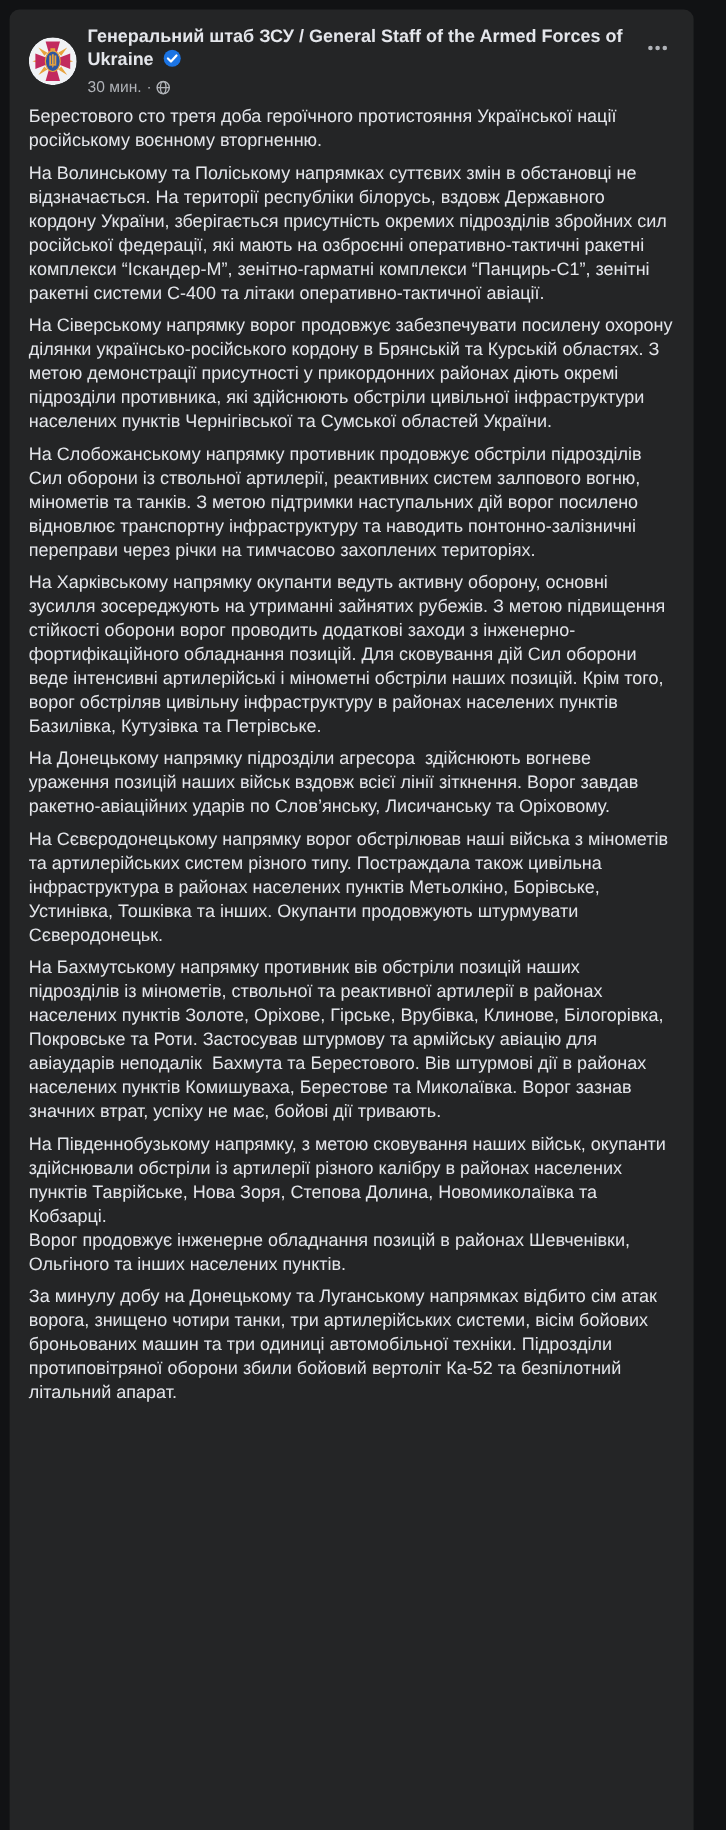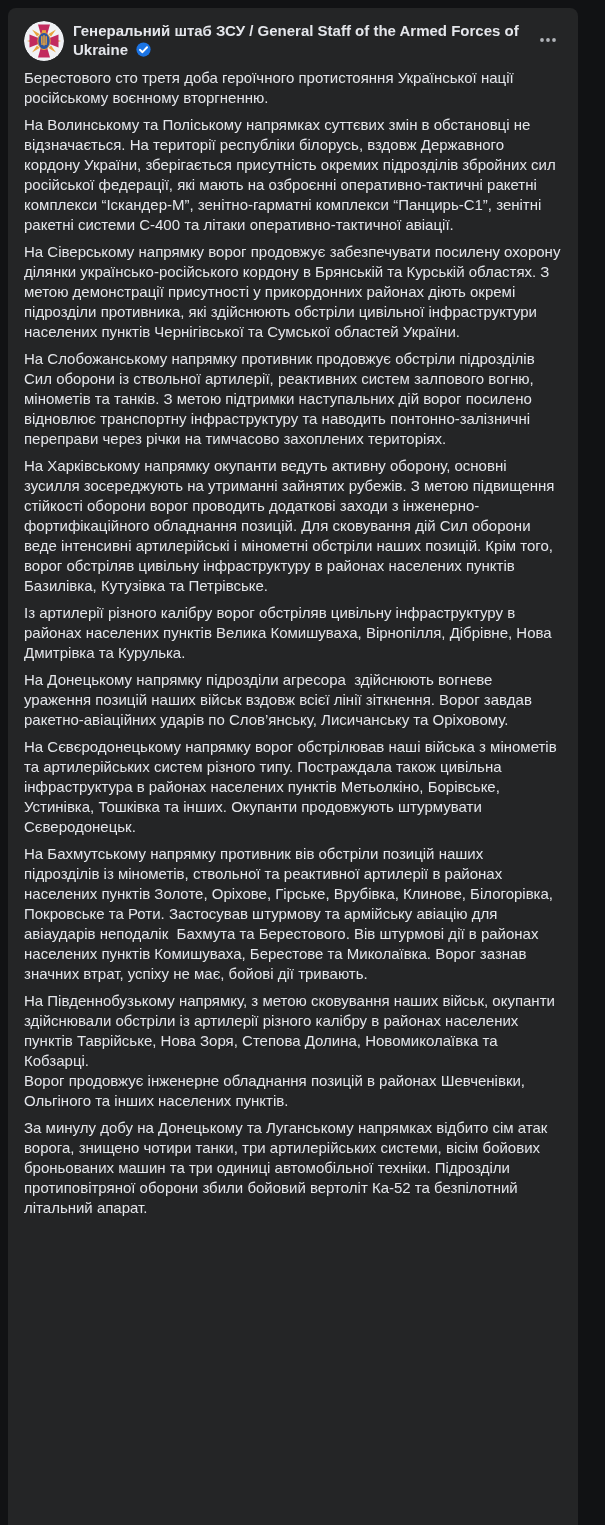--- a/index.html
+++ b/index.html
@@ -102,39 +102,49 @@
       <div class="head-text">
         <div class="page-name">
           <span>Генеральний штаб ЗСУ / General Staff of the Armed Forces of Ukraine</span>
           <span class="badge">
             <svg width="15" height="15" viewBox="0 0 16 16">
               <circle cx="8" cy="8" r="7.6" fill="#1b74e4"></circle>
               <path d="M4.2 8.3 L6.9 10.9 L11.8 5.6" fill="none" stroke="#ffffff" stroke-width="2" stroke-linecap="round" stroke-linejoin="round"></path>
             </svg>
           </span>
         </div>
+        <div class="meta">
+          <span class="ts">30 мин.</span>
+          <span>·</span>
+          <span style="display:inline-flex">
+            <svg width="12" height="12" viewBox="0 0 12 12">
+              <circle cx="6" cy="6" r="5.1" fill="none" stroke="#b0b3b8" stroke-width="1.2"></circle>
+              <ellipse cx="6" cy="6" rx="2.3" ry="5.1" fill="none" stroke="#b0b3b8" stroke-width="1.1"></ellipse>
+              <line x1="0.9" y1="6" x2="11.1" y2="6" stroke="#b0b3b8" stroke-width="1.1"></line>
+            </svg>
+          </span>
+        </div>
       </div>
 
       <button class="menu-btn">
         <svg width="20" height="20" viewBox="0 0 20 20">
           <circle cx="4" cy="10" r="1.9" fill="#b0b3b8"></circle>
           <circle cx="10" cy="10" r="1.9" fill="#b0b3b8"></circle>
           <circle cx="16" cy="10" r="1.9" fill="#b0b3b8"></circle>
         </svg>
       </button>
 
     </header>
 
     <div class="post-body">
         <p>Берестового сто третя доба героїчного протистояння Української нації російському воєнному вторгненню.</p>
         <p>На Волинському та Поліському напрямках суттєвих змін в обстановці не відзначається. На території республіки білорусь, вздовж Державного кордону України, зберігається присутність окремих підрозділів збройних сил російської федерації, які мають на озброєнні оперативно-тактичні ракетні комплекси “Іскандер-М”, зенітно-гарматні комплекси “Панцирь-С1”, зенітні ракетні системи С-400 та літаки оперативно-тактичної авіації.</p>
         <p>На Сіверському напрямку ворог продовжує забезпечувати посилену охорону ділянки українсько-російського кордону в Брянській та Курській областях. З метою демонстрації присутності у прикордонних районах діють окремі підрозділи противника, які здійснюють обстріли цивільної інфраструктури населених пунктів Чернігівської та Сумської областей України.</p>
         <p>На Слобожанському напрямку противник продовжує обстріли підрозділів Сил оборони із ствольної артилерії, реактивних систем залпового вогню, мінометів та танків. З метою підтримки наступальних дій ворог посилено відновлює транспортну інфраструктуру та наводить понтонно-залізничні переправи через річки на тимчасово захоплених територіях.</p>
         <p>На Харківському напрямку окупанти ведуть активну оборону, основні зусилля зосереджують на утриманні зайнятих рубежів. З метою підвищення стійкості оборони ворог проводить додаткові заходи з інженерно-фортифікаційного обладнання позицій. Для сковування дій Сил оборони веде інтенсивні артилерійські і мінометні обстріли наших позицій. Крім того, ворог обстріляв цивільну інфраструктуру в районах населених пунктів Базилівка, Кутузівка та Петрівське.</p>
-        <p>Із артилерії різного калібру ворог обстріляв цивільну інфраструктуру в районах населених пунктів Велика Комишуваха, Вірнопілля, Дібрівне, Нова Дмитрівка та Курулька.</p>
         <p>На Донецькому напрямку підрозділи агресора  здійснюють вогневе ураження позицій наших військ вздовж всієї лінії зіткнення. Ворог завдав ракетно-авіаційних ударів по Слов’янську, Лисичанську та Оріховому.</p>
         <p>На Сєвєродонецькому напрямку ворог обстрілював наші війська з мінометів та артилерійських систем різного типу. Постраждала також цивільна інфраструктура в районах населених пунктів Метьолкіно, Борівське, Устинівка, Тошківка та інших. Окупанти продовжують штурмувати  Сєверодонецьк.</p>
         <p>На Бахмутському напрямку противник вів обстріли позицій наших підрозділів із мінометів, ствольної та реактивної артилерії в районах населених пунктів Золоте, Оріхове, Гірське, Врубівка, Клинове, Білогорівка, Покровське та Роти. Застосував штурмову та армійську авіацію для авіаударів неподалік  Бахмута та Берестового. Вів штурмові дії в районах населених пунктів Комишуваха, Берестове та Миколаївка. Ворог зазнав значних втрат, успіху не має, бойові дії тривають.</p>
         <p>На Південнобузькому напрямку, з метою сковування наших військ, окупанти здійснювали обстріли із артилерії різного калібру в районах населених пунктів Таврійське, Нова Зоря, Степова Долина, Новомиколаївка та Кобзарці.
 Ворог продовжує інженерне обладнання позицій в районах Шевченівки, Ольгіного та інших населених пунктів.</p>
         <p>За минулу добу на Донецькому та Луганському напрямках відбито сім атак ворога, знищено чотири танки, три артилерійських системи, вісім бойових броньованих машин та три одиниці автомобільної техніки. Підрозділи протиповітряної оборони збили бойовий вертоліт Ка-52 та безпілотний літальний апарат.</p>
       </div>
 
   </article>
 </div>

